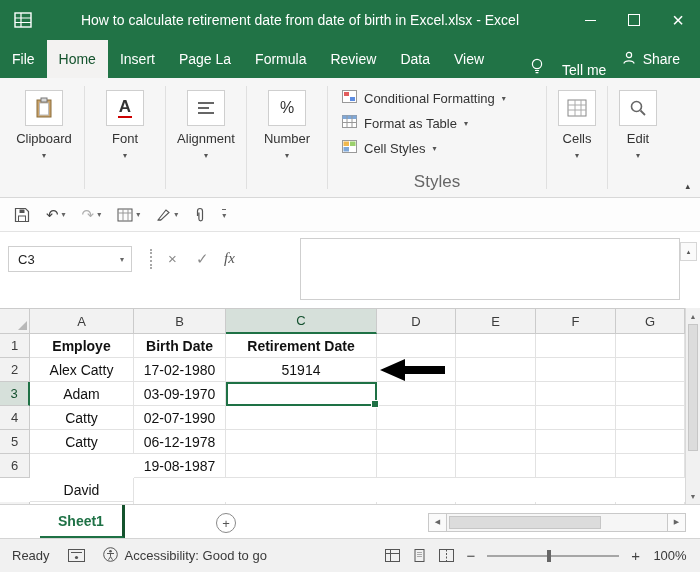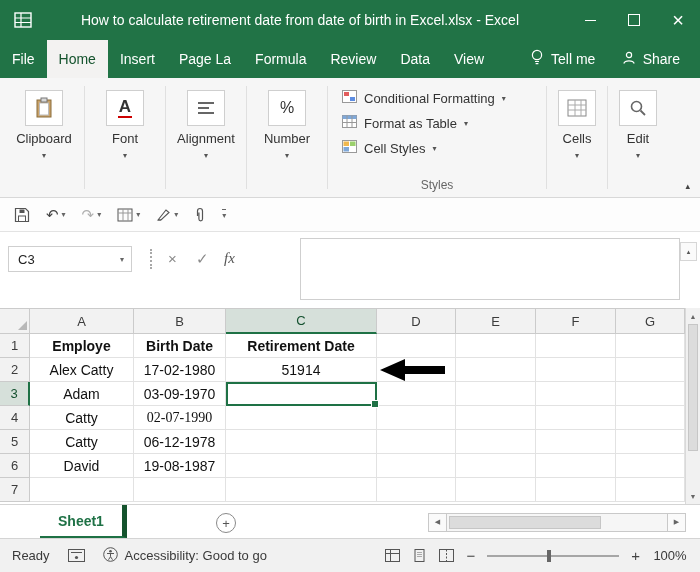--- a/index.html
+++ b/index.html
@@ -13,34 +13,34 @@
   .win-btns{display:flex;height:100%;}
   .wbtn{width:44px;height:100%;display:flex;align-items:center;justify-content:center;cursor:pointer;}
   .min-glyph{display:block;width:11px;border-top:1.5px solid #fff;}
   .max-glyph{display:block;width:10px;height:10px;border:1.5px solid #fff;}
   .close-glyph{font-size:20px;line-height:1;}
 
   
   .menubar{position:absolute;top:40px;left:0;width:100%;height:38px;background:#217346;display:flex;align-items:stretch;color:#fff;font-size:14px;}
   .mtab{display:flex;align-items:center;padding:0 12px;cursor:pointer;white-space:nowrap;}
   .mtab.selected{background:#f3f2f1;color:#14532d;}
-  .tellme{display:flex;align-items:center;gap:7px;margin-left:34px;cursor:pointer;}
+  .tellme{display:flex;align-items:flex-end;gap:18px;margin-left:34px;cursor:pointer;}
   .share{display:flex;align-items:center;gap:7px;margin-left:auto;margin-right:20px;cursor:pointer;}
 
   
   .ribbon{position:absolute;top:78px;left:0;width:100%;height:120px;background:#f6f6f6;border-bottom:1px solid #d8d8d8;display:flex;box-sizing:border-box;padding-left:4px;position:absolute;}
   .rgroup{width:80px;display:flex;flex-direction:column;align-items:center;padding-top:12px;gap:5px;cursor:pointer;}
   .rgroup.narrow{width:60px;}
   .ricon{width:36px;height:34px;background:#fff;border:1px solid #cfcfcf;display:flex;align-items:center;justify-content:center;}
   .rlabel{font-size:13px;color:#333;}
   .rchev{font-size:8px;color:#555;}
   .vsep{width:1px;background:#e0e0e0;margin:8px 0;}
   .styles-wrap{width:218px;position:relative;display:flex;flex-direction:column;gap:9px;padding:12px 0 0 14px;box-sizing:border-box;}
   .style-item{display:flex;align-items:center;gap:7px;font-size:13px;color:#333;cursor:pointer;white-space:nowrap;}
-  .styles-label{position:absolute;bottom:5px;left:0;right:0;text-align:center;font-size:12px;color:#666;}
+  .styles-label{position:absolute;bottom:5px;left:0;right:0;text-align:center;font-size:17px;color:#666;}
   .collapse-ribbon{position:absolute;right:10px;bottom:6px;font-size:9px;color:#444;cursor:pointer;}
   .font-A{font-weight:bold;font-size:17px;color:#333;border-bottom:2px solid #c00;line-height:1.1;padding:0 1px;}
   .align-lines{display:flex;flex-direction:column;gap:3px;}
   .align-lines i{display:block;height:2px;background:#666;}
   .align-lines i:nth-child(1){width:16px;}
   .align-lines i:nth-child(2){width:11px;}
   .align-lines i:nth-child(3){width:16px;}
   .pct{font-size:16px;color:#333;}
 
   
@@ -76,21 +76,21 @@
   .sel-overlay{position:absolute;left:226px;top:74px;width:151px;height:24px;border:2px solid #1e7145;box-sizing:border-box;cursor:cell;}
   .fill-handle{position:absolute;right:-4px;bottom:-4px;width:6px;height:6px;background:#1e7145;border:1px solid #fff;}
   .arrow{position:absolute;left:379px;top:49px;}
   .vscroll{position:absolute;right:0;top:0;width:15px;height:196px;background:#f1f1f1;border-left:1px solid #d9d9d9;display:flex;flex-direction:column;box-sizing:border-box;}
   .varrow{height:16px;display:flex;align-items:center;justify-content:center;font-size:7px;color:#666;cursor:pointer;}
   .vtrack{flex:1;position:relative;margin:0 2px;}
   .vthumb{position:absolute;left:0;right:0;top:0;height:125px;background:#dcdcdc;border:1px solid #c6c6c6;cursor:grab;}
 
   
   .sheetbar{position:absolute;top:504px;left:0;width:100%;height:34px;background:#fff;border-top:1px solid #d4d4d4;box-sizing:border-box;}
-  .sheet-tab{position:absolute;left:40px;top:0;height:100%;display:flex;align-items:center;padding:0 18px;color:#1e7145;font-weight:bold;font-size:14px;border-bottom:2px solid #1e7145;border-right:5px solid #14532d;box-sizing:border-box;cursor:pointer;}
+  .sheet-tab{position:absolute;left:40px;top:0;height:100%;display:flex;align-items:center;padding:0 18px;color:#1e7145;font-weight:bold;font-size:14px;border-bottom:2px solid #1e7145;border-right:3px solid #14532d;box-sizing:border-box;cursor:pointer;}
   .newsheet{position:absolute;left:216px;top:8px;width:18px;height:18px;border:1px solid #8a8a8a;border-radius:50%;display:flex;align-items:center;justify-content:center;font-size:13px;color:#555;cursor:pointer;}
   .hscroll{position:absolute;right:14px;top:7px;width:258px;height:20px;display:flex;align-items:center;}
   .harrow{width:19px;height:19px;border:1px solid #c9c9c9;background:#fafafa;display:flex;align-items:center;justify-content:center;font-size:7px;color:#666;box-sizing:border-box;cursor:pointer;}
   .htrack{flex:1;height:19px;border:1px solid #c9c9c9;border-left:none;border-right:none;background:#f6f6f6;position:relative;box-sizing:border-box;}
   .hthumb{position:absolute;left:2px;top:2px;bottom:2px;width:150px;background:#dcdcdc;border:1px solid #c6c6c6;cursor:grab;}
 
   
   .statusbar{position:absolute;top:538px;left:0;width:100%;height:34px;background:#f1f1f1;border-top:1px solid #d4d4d4;display:flex;align-items:center;font-size:13px;color:#3a3a3a;box-sizing:border-box;padding:0 12px;}
   .sb-text{margin-right:18px;}
   .sb-icon{margin-right:18px;display:flex;cursor:pointer;}
@@ -342,40 +342,40 @@
           <div class="cell" style="width: 92px;">03-09-1970</div>
           <div class="cell" style="width: 151px;"></div>
           <div class="cell" style="width: 79px;"></div>
           <div class="cell" style="width: 80px;"></div>
           <div class="cell" style="width: 80px;"></div>
           <div class="cell" style="width: 69px;"></div>
         </div>
         <div class="grow">
           <div class="rowhdr" style="width: 30px;">4</div>
           <div class="cell" style="width: 104px;">Catty</div>
-          <div class="cell" style="width: 92px; font-family: Liberation Serif, serif;">02-07-1990</div>
+          <div class="cell" style="width: 92px;">02-07-1990</div>
           <div class="cell" style="width: 151px;"></div>
           <div class="cell" style="width: 79px;"></div>
           <div class="cell" style="width: 80px;"></div>
           <div class="cell" style="width: 80px;"></div>
           <div class="cell" style="width: 69px;"></div>
         </div>
         <div class="grow">
           <div class="rowhdr" style="width: 30px;">5</div>
           <div class="cell" style="width: 104px;">Catty</div>
           <div class="cell" style="width: 92px;">06-12-1978</div>
           <div class="cell" style="width: 151px;"></div>
           <div class="cell" style="width: 79px;"></div>
           <div class="cell" style="width: 80px;"></div>
           <div class="cell" style="width: 80px;"></div>
           <div class="cell" style="width: 69px;"></div>
         </div>
         <div class="grow">
           <div class="rowhdr" style="width: 30px;">6</div>
-          <div class="cell" style="width: 104px;">David</div>
+          <div class="cell" style="width: 104px; margin-top: 24px;">David</div>
           <div class="cell" style="width: 92px; text-align: center;">19-08-1987</div>
           <div class="cell" style="width: 151px;"></div>
           <div class="cell" style="width: 79px;"></div>
           <div class="cell" style="width: 80px;"></div>
           <div class="cell" style="width: 80px;"></div>
           <div class="cell" style="width: 69px;"></div>
         </div>
         <div class="grow">
           <div class="rowhdr" style="width: 30px;">7</div>
           <div class="cell" style="width: 104px;"></div>

